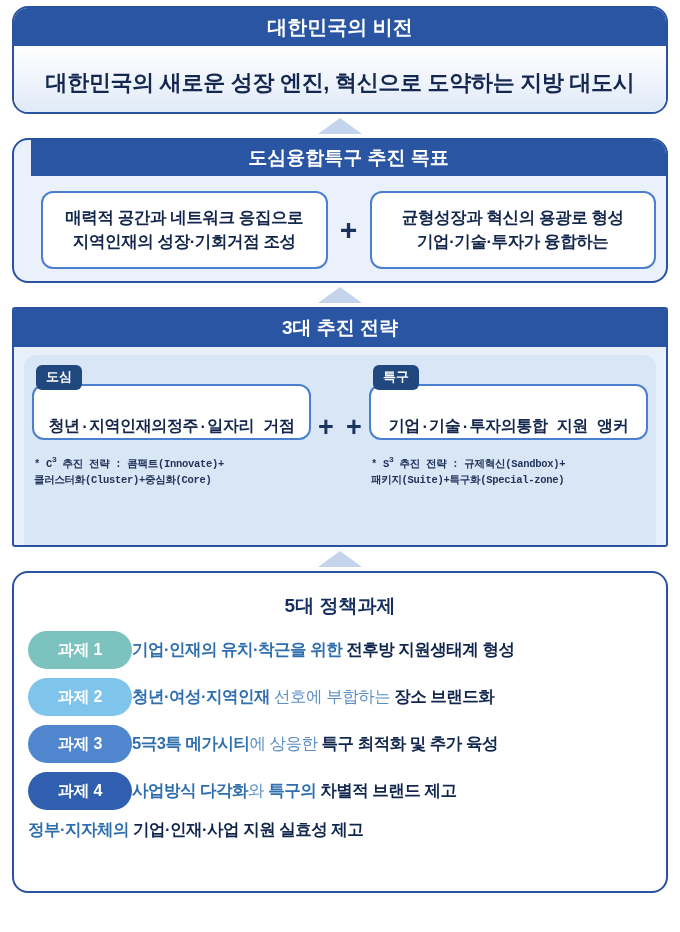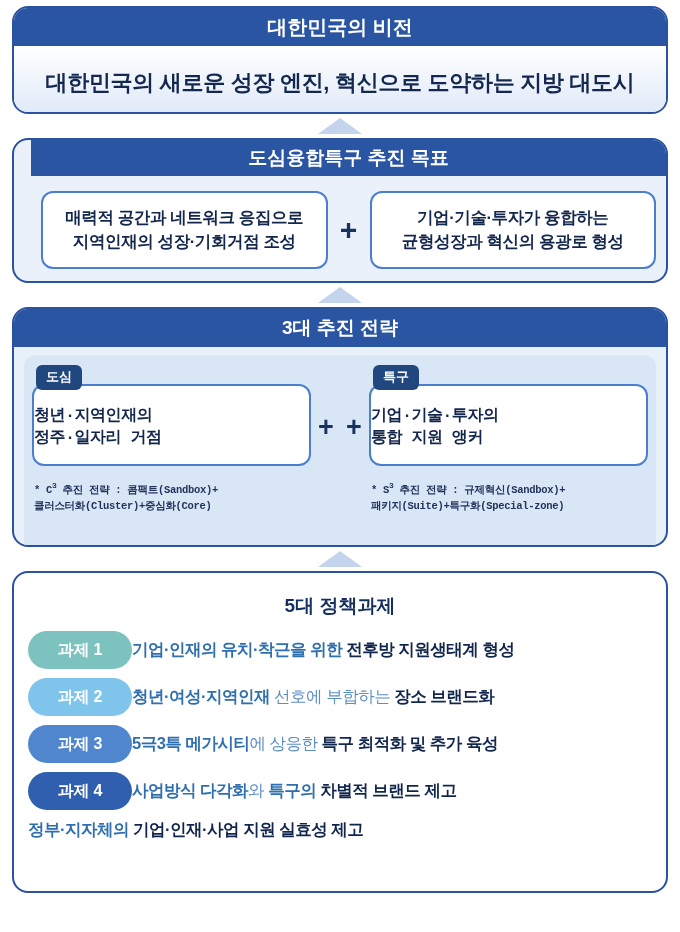--- a/index.html
+++ b/index.html
@@ -98,21 +98,21 @@
     letter-spacing: -0.4px;
   }
   .plus-big {
     font-size: 30px; font-weight: bold; color: #19335f;
     width: 30px; text-align: center;
   }
 
   
   .strategy {
     height: 240px;
-    border-radius: 16px;
+    border-radius: 3px;
     overflow: hidden;
     border: 2px solid #2a52a0;
     background: #e8f0fa;
   }
   .strategy-head {
     height: 38px; line-height: 38px;
     background: #2a55a3; color: #fff;
     text-align: center; font-size: 19px; font-weight: bold;
   }
   .strategy-body {
@@ -143,24 +143,24 @@
     border-radius: 6px;
     margin-left: 4px;
     position: relative;
     z-index: 2;
   }
   .strat-box {
     margin-top: -6px;
     background: #ffffff;
     border: 2px solid #4a7fd0;
     border-radius: 12px;
-    height: 82px;
-    display: flex;
-    flex-direction: column;
-    align-items: flex-start;
+    height: 56px;
+    display: flex;
+    flex-direction: row;
+    align-items: flex-end;
     justify-content: center;
     font-size: 16px;
     font-weight: bold;
     color: #13264c;
     line-height: 1.4;
     text-align: center;
     letter-spacing: -0.4px;
     padding-top: 4px;
   }
   .strat-note {
@@ -244,40 +244,40 @@
 
   <div class="goal">
     <div class="goal-head">도심융합특구 추진 목표</div>
     <div class="goal-body">
       <div class="goal-box">
         <span>매력적 공간과 네트워크 응집으로</span>
         <span>지역인재의 성장·기회거점 조성</span>
       </div>
       <div class="plus-big">+</div>
       <div class="goal-box">
+        <span>균형성장과 혁신의 용광로 형성</span>
         <span>기업·기술·투자가 융합하는</span>
-        <span>균형성장과 혁신의 용광로 형성</span>
       </div>
     </div>
   </div>
 
   <div class="arrow-up"></div>
 
   <div class="strategy">
     <div class="strategy-head">3대 추진 전략</div>
     <div class="strategy-body">
 
       <div class="strat-col">
         <div class="strat-tag">도심</div>
         <div class="strat-box">
           <span>청년·지역인재의</span>
           <span>정주·일자리 거점</span>
         </div>
         <div class="strat-note">
-          <span>* C</span><sup>3</sup><span> 추진 전략 : 콤팩트(Sandbox)+</span><br>
+          <span>* C</span><sup>3</sup><span> 추진 전략 : 콤팩트(Innovate)+</span><br>
           <span>클러스터화(Cluster)+중심화(Core)</span>
         </div>
       </div>
 
       <div class="plus-mid">+</div>
 
 
       <div class="plus-mid">+</div>
 
       <div class="strat-col">

